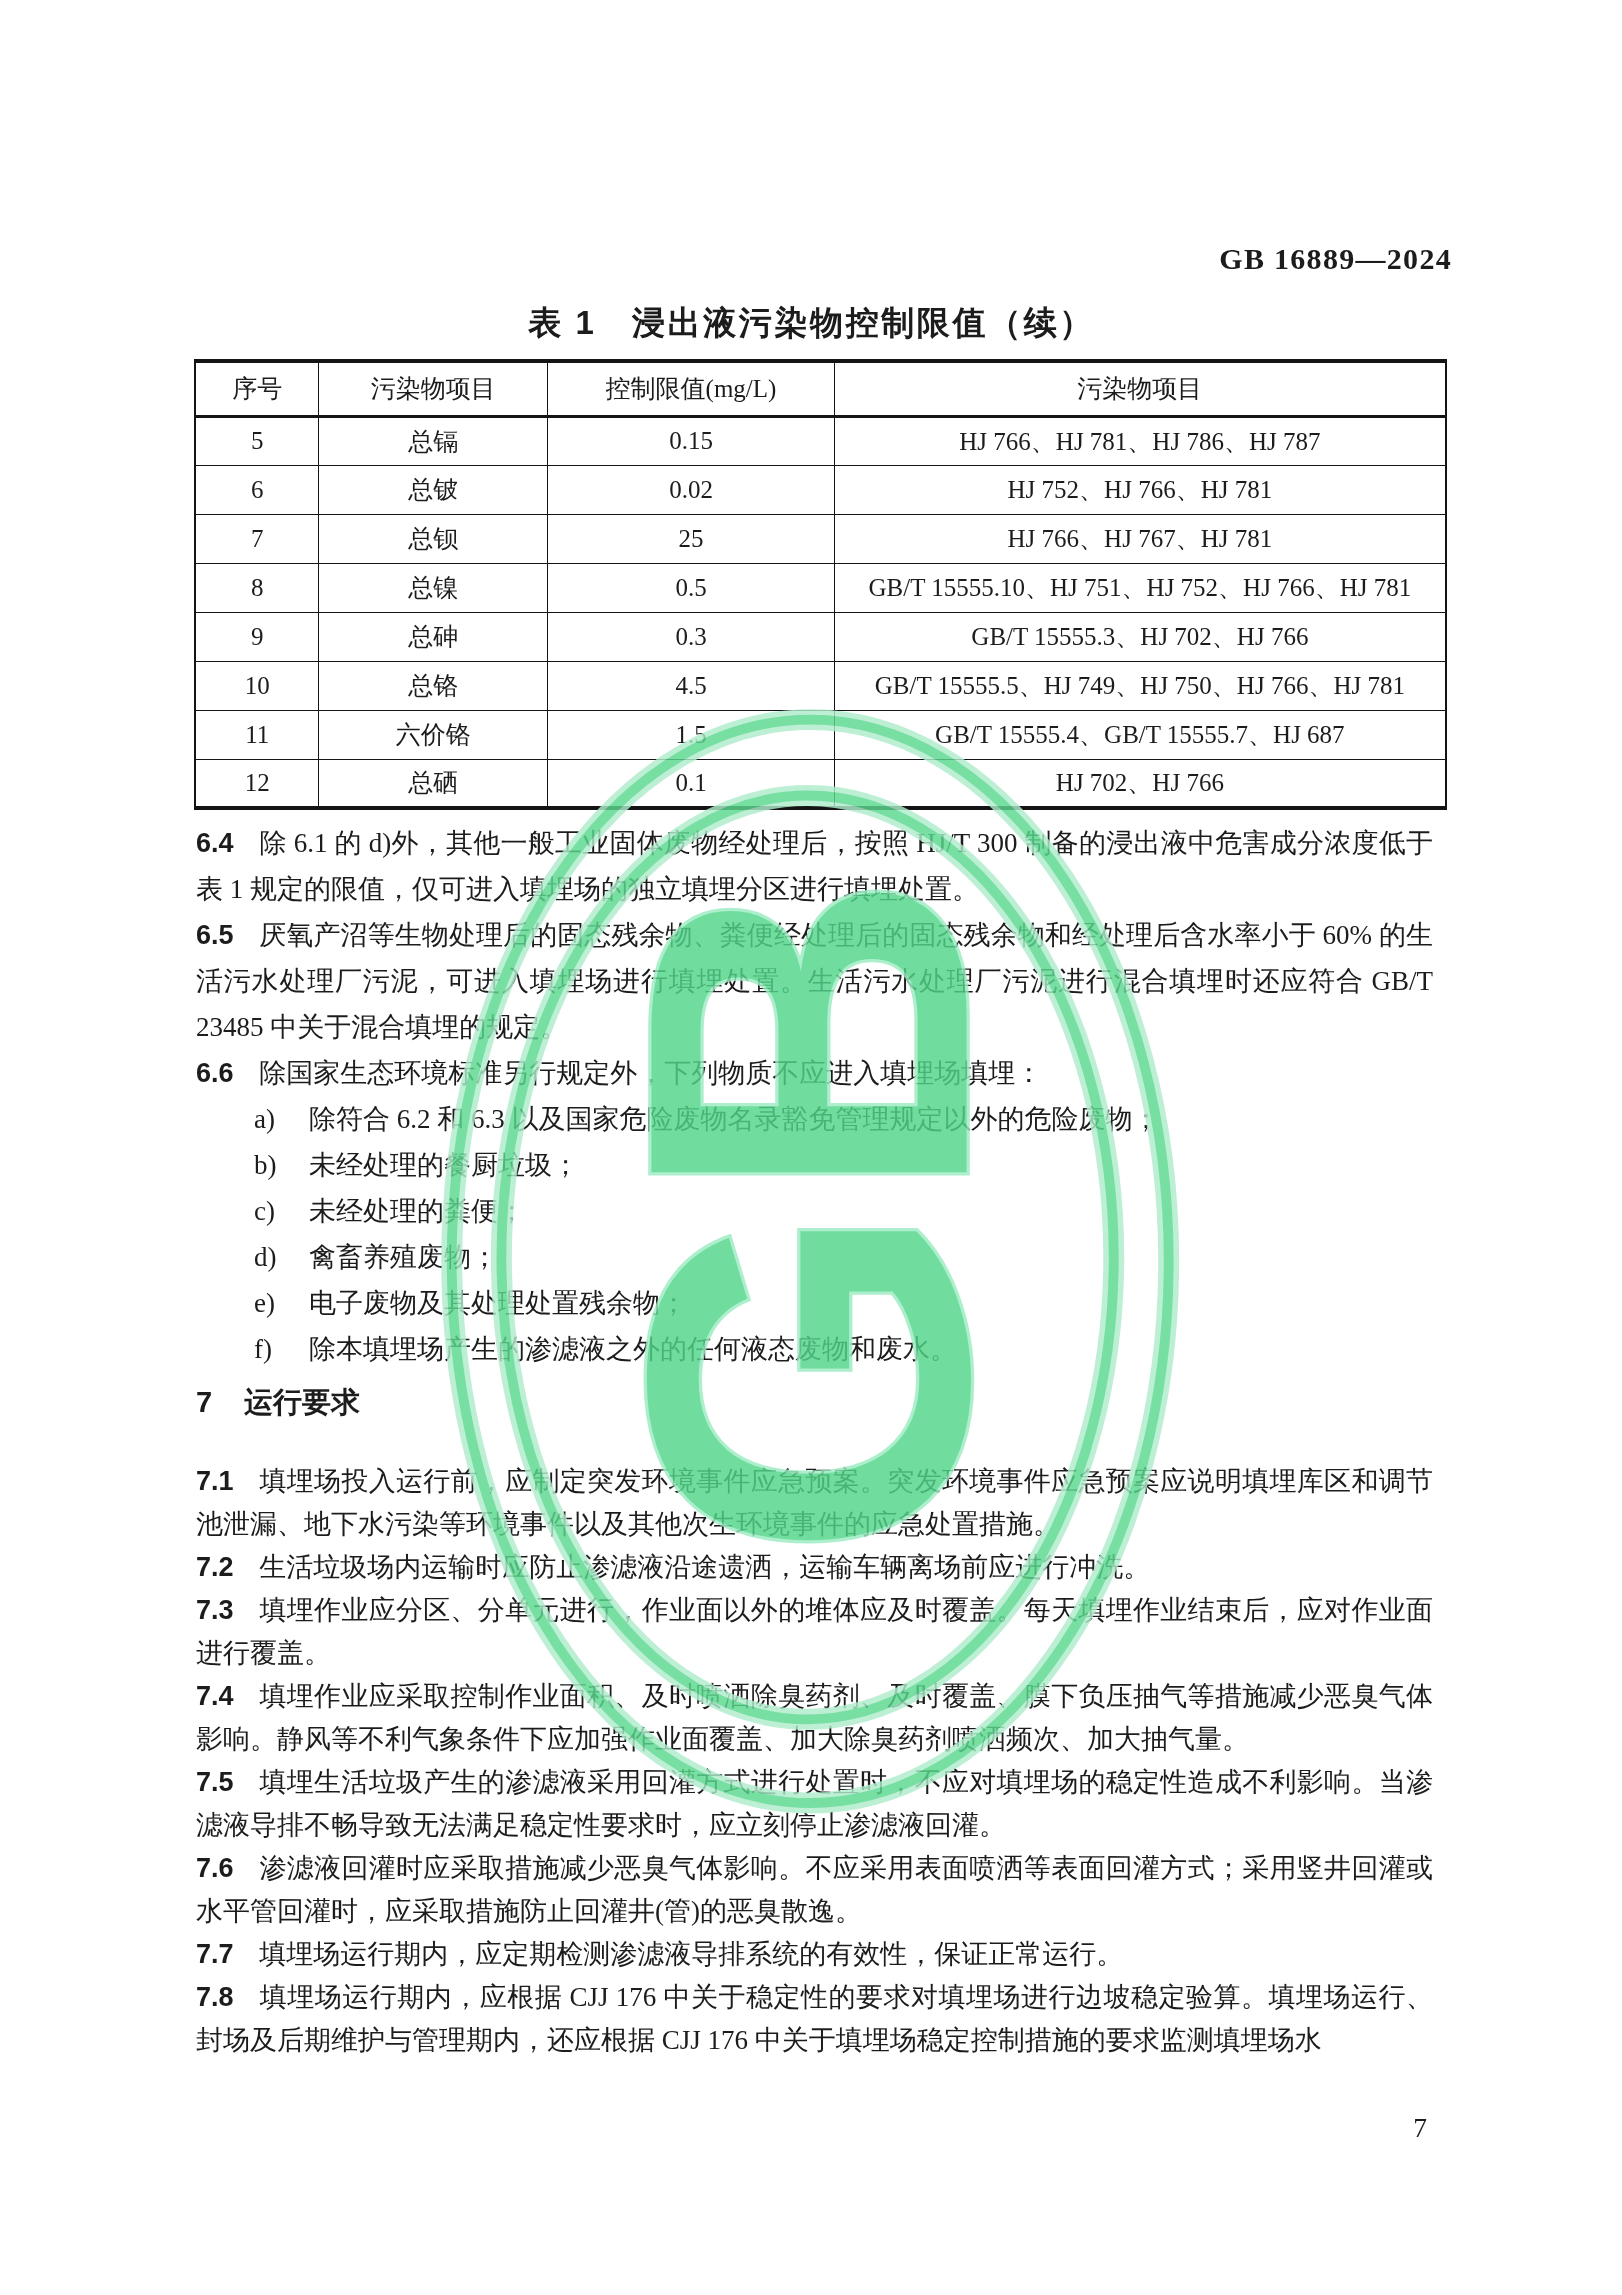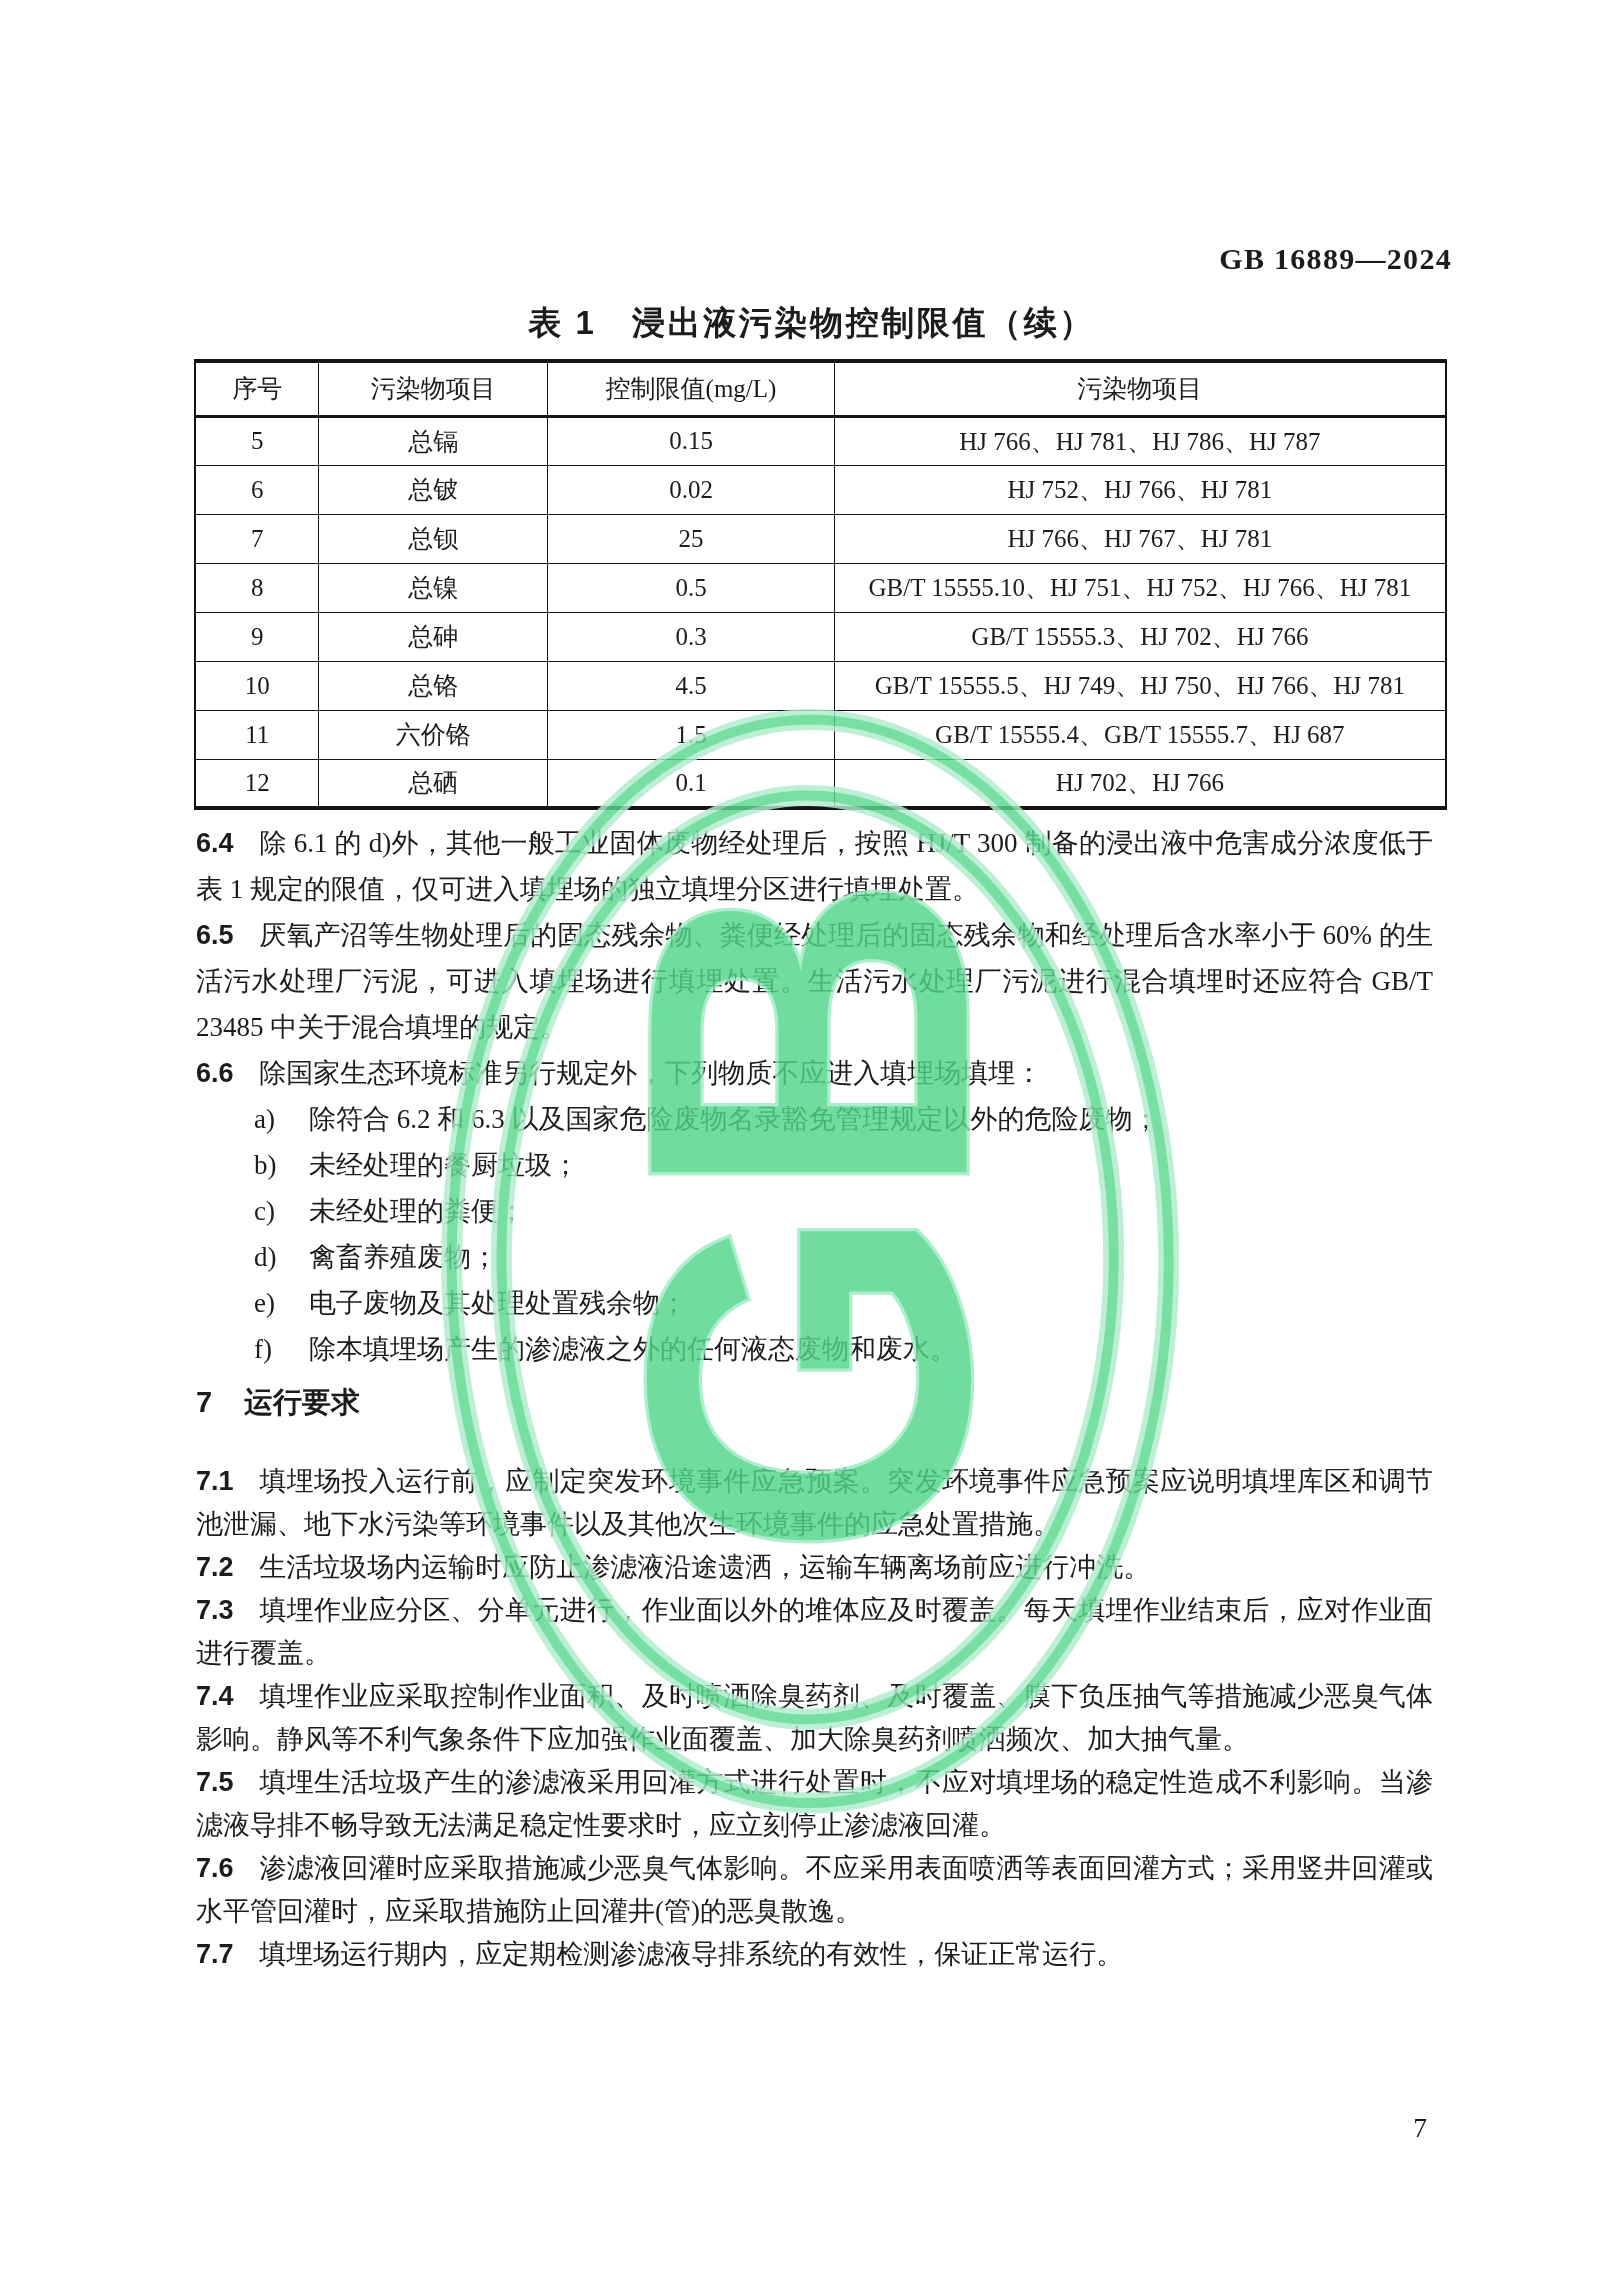--- a/index.html
+++ b/index.html
@@ -169,20 +169,21 @@
 
   <div class="sec7">
     <p class="sec-heading"><span class="num">7</span><span>运行要求</span></p>
     <p class="clause"><span class="num">7.1</span><span>填埋场投入运行前，应制定突发环境事件应急预案。突发环境事件应急预案应说明填埋库区和调节池泄漏、地下水污染等环境事件以及其他次生环境事件的应急处置措施。</span></p>
     <p class="clause"><span class="num">7.2</span><span>生活垃圾场内运输时应防止渗滤液沿途遗洒，运输车辆离场前应进行冲洗。</span></p>
     <p class="clause"><span class="num">7.3</span><span>填埋作业应分区、分单元进行，作业面以外的堆体应及时覆盖。每天填埋作业结束后，应对作业面进行覆盖。</span></p>
     <p class="clause"><span class="num">7.4</span><span>填埋作业应采取控制作业面积、及时喷洒除臭药剂、及时覆盖、膜下负压抽气等措施减少恶臭气体影响。静风等不利气象条件下应加强作业面覆盖、加大除臭药剂喷洒频次、加大抽气量。</span></p>
     <p class="clause"><span class="num">7.5</span><span>填埋生活垃圾产生的渗滤液采用回灌方式进行处置时，不应对填埋场的稳定性造成不利影响。当渗滤液导排不畅导致无法满足稳定性要求时，应立刻停止渗滤液回灌。</span></p>
     <p class="clause"><span class="num">7.6</span><span>渗滤液回灌时应采取措施减少恶臭气体影响。不应采用表面喷洒等表面回灌方式；采用竖井回灌或水平管回灌时，应采取措施防止回灌井(管)的恶臭散逸。</span></p>
     <p class="clause"><span class="num">7.7</span><span>填埋场运行期内，应定期检测渗滤液导排系统的有效性，保证正常运行。</span></p>
+    <p class="clause"><span class="num">7.8</span><span>填埋场运行期内，应根据 CJJ 176 中关于稳定性的要求对填埋场进行边坡稳定验算。填埋场运行、封场及后期维护与管理期内，还应根据 CJJ 176 中关于填埋场稳定控制措施的要求监测填埋场水</span></p>
   </div>
 </div>
 
 <div class="page-number">7</div>
 
 <svg class="watermark" viewBox="0 0 2480 3508" width="1623" height="2295" aria-hidden="true">
   <g>
     <ellipse cx="1238" cy="1928" rx="548" ry="828" fill="none" stroke="#aeeccb" stroke-width="32"></ellipse>
     <ellipse cx="1238" cy="1928" rx="548" ry="828" fill="none" stroke="#5bd88f" stroke-width="15"></ellipse>
     <ellipse cx="1234" cy="1922" rx="468" ry="706" fill="none" stroke="#aeeccb" stroke-width="32"></ellipse>

